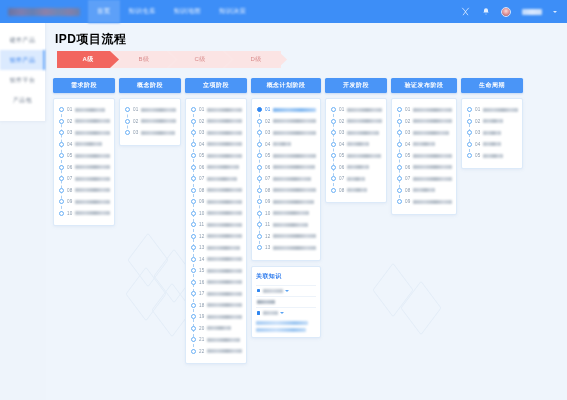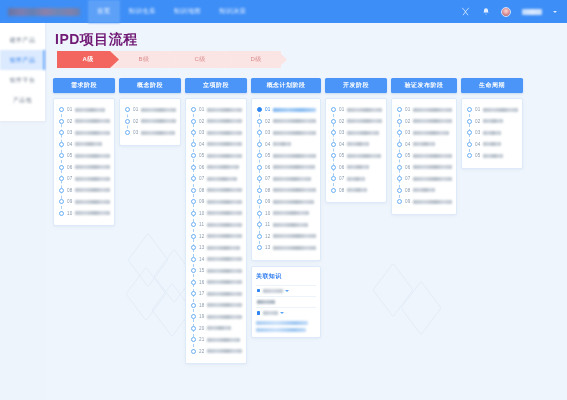--- a/index.html
+++ b/index.html
@@ -75,21 +75,21 @@
   }
   
   .wm{ position:absolute; pointer-events:none; opacity:.55; }
   .dia{
     position:absolute; width:34px; height:34px; border:1px solid #dbe7f4;
     transform:rotate(45deg) skew(8deg,8deg); border-radius:2px;
   }
 
   .title{
     position:absolute; left:9px; top:8px;
-    font-size:14px; font-weight:bold; color:#701a75; letter-spacing:.5px;
+    font-size:12px; font-weight:bold; color:#000000; letter-spacing:.5px;
     z-index:3;
   }
 
   
   .tabs{
     position:absolute; left:11px; top:28px; display:flex; z-index:3;
     background:#fbe6e6;
   }
   .tab{
     position:relative; width:62px; height:17px;

